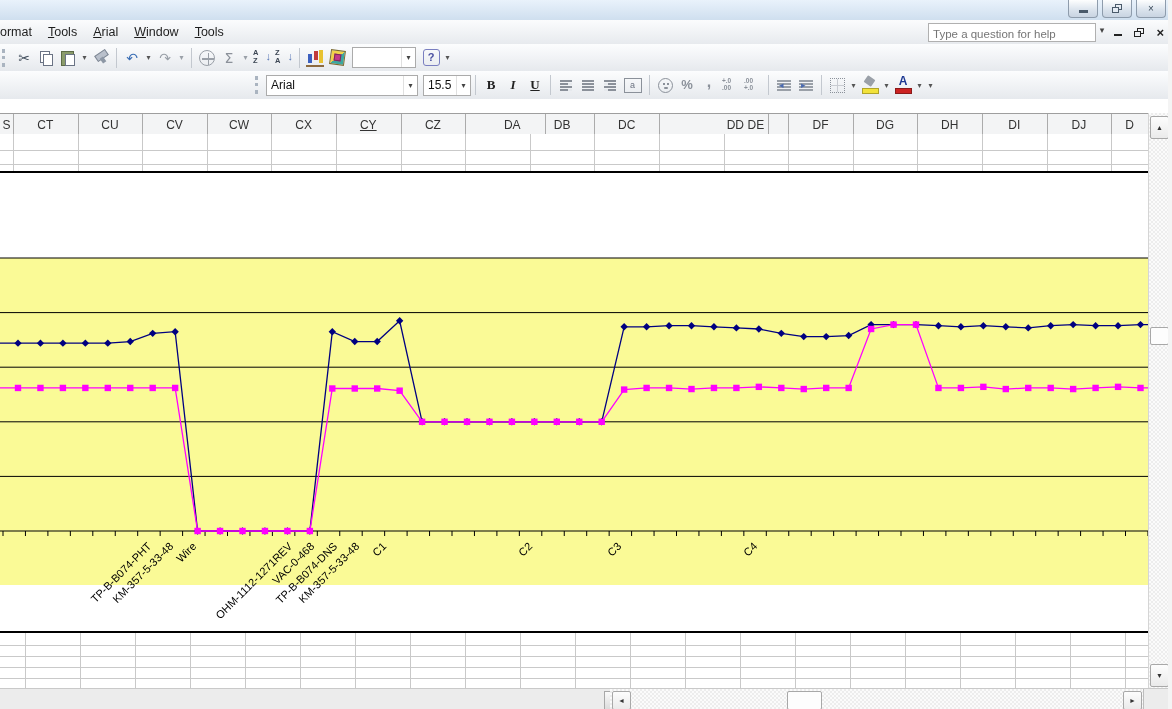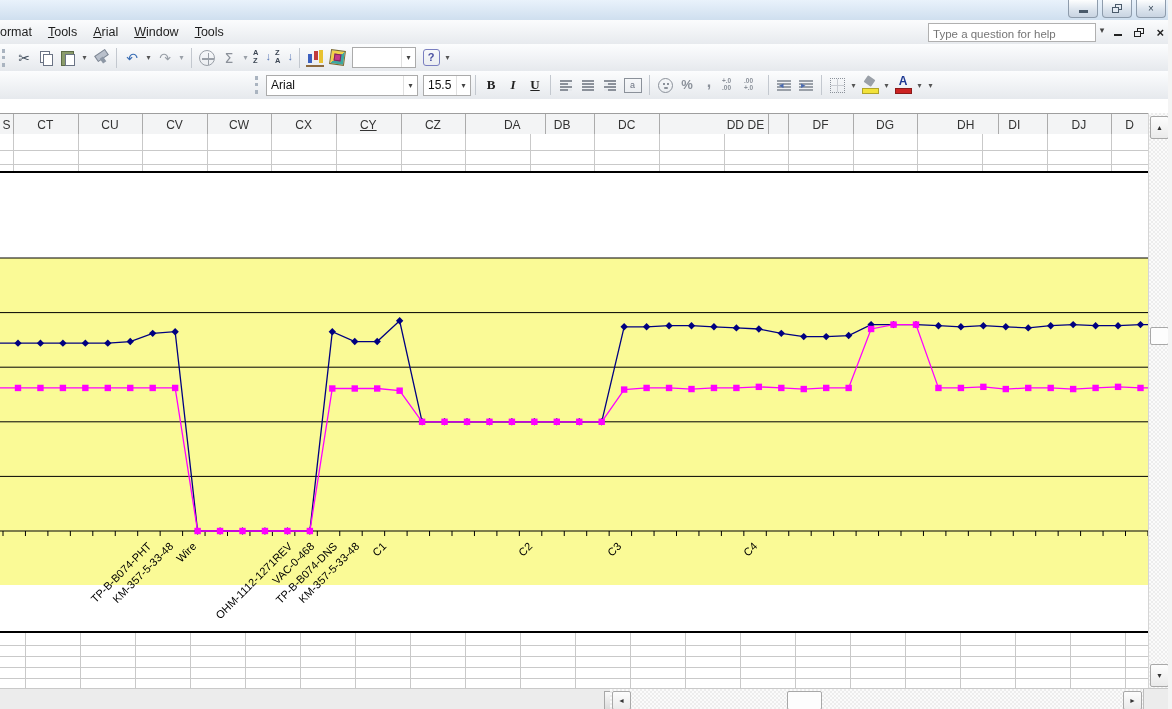--- a/index.html
+++ b/index.html
@@ -317,21 +317,21 @@
       <div class="hcell" style="left: 271.4px; width: 64.6px;">CX</div>
       <div class="hcell" style="left: 336px; width: 64.6px; text-decoration: underline;">CY</div>
       <div class="hcell" style="left: 400.6px; width: 64.6px; text-align: center;">CZ</div>
       <div class="hcell" style="left: 480px; width: 64.6px;">DA</div>
       <div class="hcell" style="left: 529.8px; width: 64.6px;">DB</div>
       <div class="hcell" style="left: 594.4px; width: 64.6px;">DC</div>
       <div class="hcell" style="left: 659px; width: 64.6px; margin-left: 44px;">DD</div>
       <div class="hcell" style="left: 723.6px; width: 64.6px;">DE</div>
       <div class="hcell" style="left: 788.2px; width: 64.6px;">DF</div>
       <div class="hcell" style="left: 852.8px; width: 64.6px;">DG</div>
-      <div class="hcell" style="left: 917.4px; width: 64.6px; padding-left: 16px;">DH</div>
+      <div class="hcell" style="left: 917.4px; width: 64.6px;">DH</div>
       <div class="hcell" style="left: 982px; width: 64.6px;">DI</div>
       <div class="hcell" style="left: 1046.6px; width: 64.6px;">DJ</div>
       <div class="hcell" style="left: 1111.2px; width: 36.8px;">D</div>
     </div>
 
   <div class="toprows" id="toprows">
       <div class="vline" style="left: 13px;"></div>
       <div class="vline" style="left: 78px;"></div>
       <div class="vline" style="left: 142px;"></div>
       <div class="vline" style="left: 207px;"></div>

